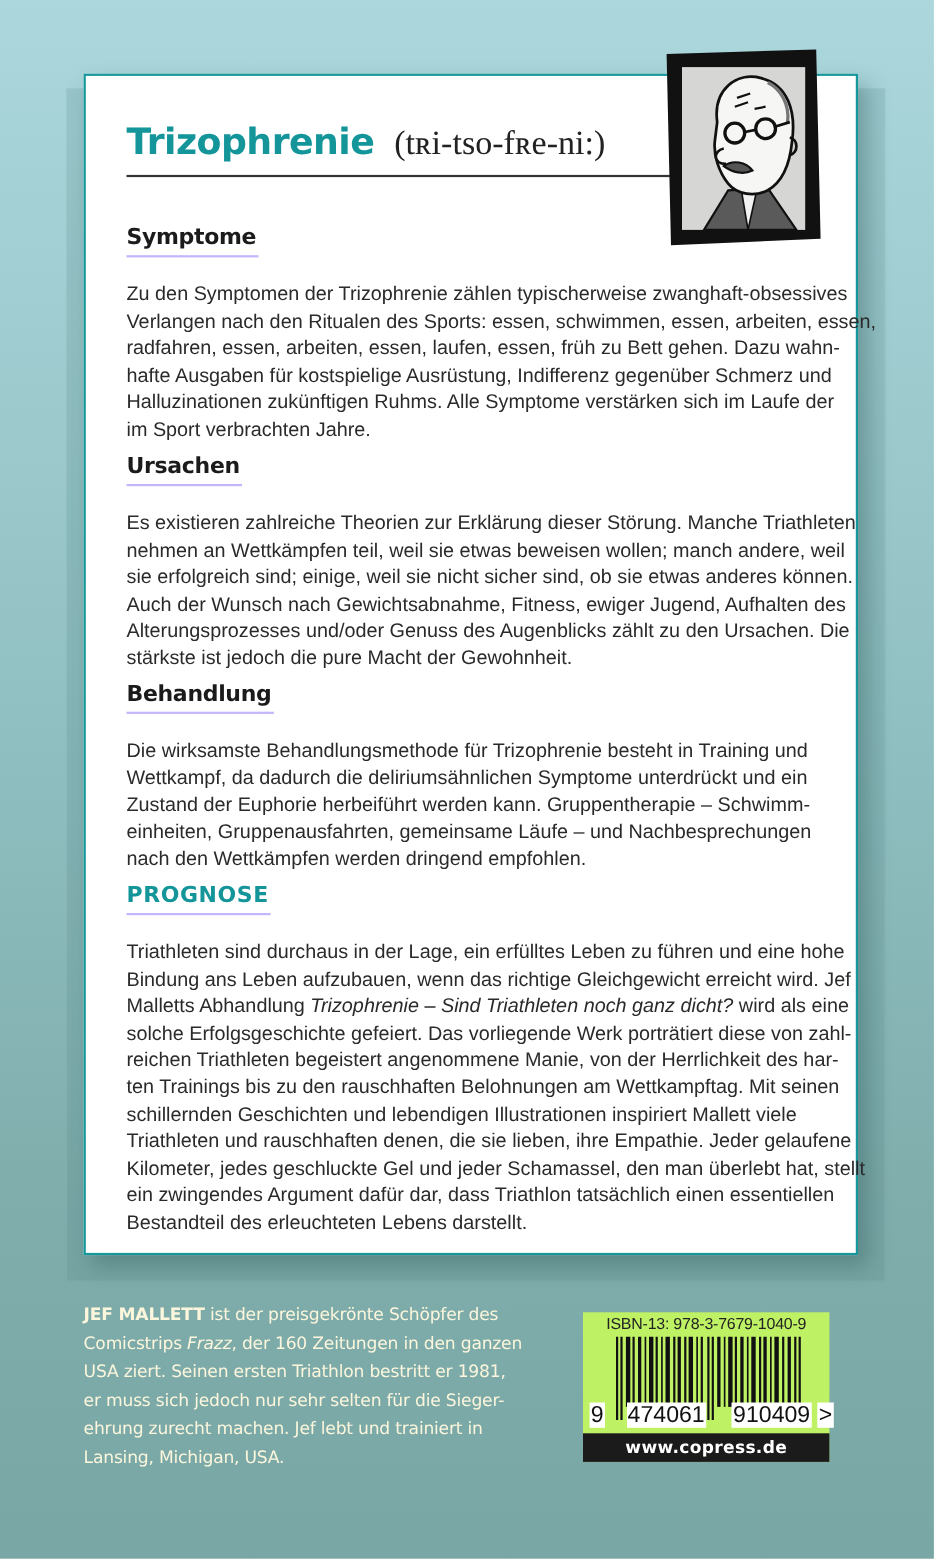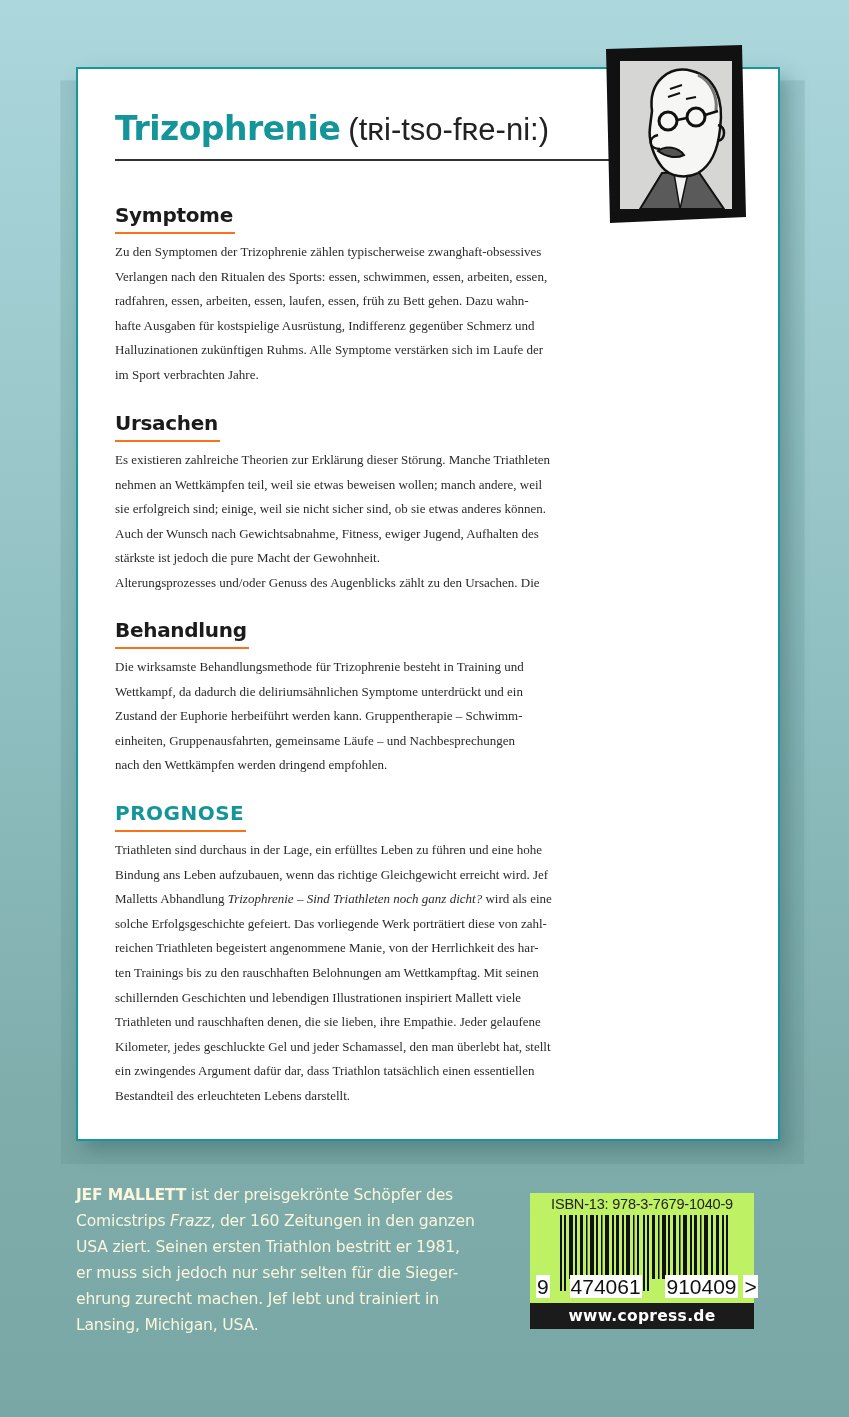--- a/index.html
+++ b/index.html
@@ -28,51 +28,51 @@
     white-space: nowrap;
   }
   .title-main {
     font-family: "DejaVu Sans", sans-serif;
     font-weight: bold;
     font-size: 33px;
     color: #14959a;
     letter-spacing: -0.5px;
   }
   .title-pron {
-    font-family: Liberation Sans, sans-serif;
+    font-family: Liberation Serif, serif;
     font-size: 31px;
     color: #222;
-    margin-left: 4px;
+    margin-left: 14px;
   }
   .title-rule {
     position: absolute;
     left: 37px; top: 90px; width: 494px; height: 1.5px;
     background: #333;
   }
   .portrait {
     position: absolute;
     left: 522px; top: -28px; width: 150px; height: 184px;
   }
   .section { position: absolute; left: 37px; width: 615px; }
   .sec-head {
     font-family: "DejaVu Sans", sans-serif;
     font-weight: bold;
     font-size: 20px;
     color: #1b1b1b;
     display: inline-block;
     padding-bottom: 5px;
-    border-bottom: 2px solid #f97316;
+    border-bottom: 2px solid #c4b5fd;
     padding-right: 2px;
     letter-spacing: -0.3px;
   }
   .sec-head.accent { color: #14959a; letter-spacing: 0.5px; }
   .sec-body {
-    margin-top: 6px;
-    font-family: Liberation Serif, serif;
-    font-size: 13px;
+    margin-top: 21px;
+    font-family: Liberation Sans, sans-serif;
+    font-size: 18px;
     line-height: 24.6px;
     color: #2a2a2a;
   }
   .line { display: block; white-space: nowrap; }
   .author {
     position: absolute;
     left: 76px; top: 1183px; width: 420px;
     font-family: "DejaVu Sans", sans-serif;
     font-size: 15.6px;
     line-height: 25.9px;
@@ -151,22 +151,22 @@
     </div>
   </div>
 
   <div class="section" style="top:342px;">
     <div class="sec-head">Ursachen</div>
     <div class="sec-body">
       <span class="line">Es existieren zahlreiche Theorien zur Erklärung dieser Störung. Manche Triathleten</span>
       <span class="line">nehmen an Wettkämpfen teil, weil sie etwas beweisen wollen; manch andere, weil</span>
       <span class="line">sie erfolgreich sind; einige, weil sie nicht sicher sind, ob sie etwas anderes können.</span>
       <span class="line">Auch der Wunsch nach Gewichtsabnahme, Fitness, ewiger Jugend, Aufhalten des</span>
+      <span class="line">Alterungsprozesses und/oder Genuss des Augenblicks zählt zu den Ursachen. Die</span>
       <span class="line">stärkste ist jedoch die pure Macht der Gewohnheit.</span>
-      <span class="line">Alterungsprozesses und/oder Genuss des Augenblicks zählt zu den Ursachen. Die</span>
     </div>
   </div>
 
   <div class="section" style="top:549px;">
     <div class="sec-head">Behandlung</div>
     <div class="sec-body">
       <span class="line">Die wirksamste Behandlungsmethode für Trizophrenie besteht in Training und</span>
       <span class="line">Wettkampf, da dadurch die deliriumsähnlichen Symptome unterdrückt und ein</span>
       <span class="line">Zustand der Euphorie herbeiführt werden kann. Gruppentherapie – Schwimm-</span>
       <span class="line">einheiten, Gruppenausfahrten, gemeinsame Läufe – und Nachbesprechungen</span>

